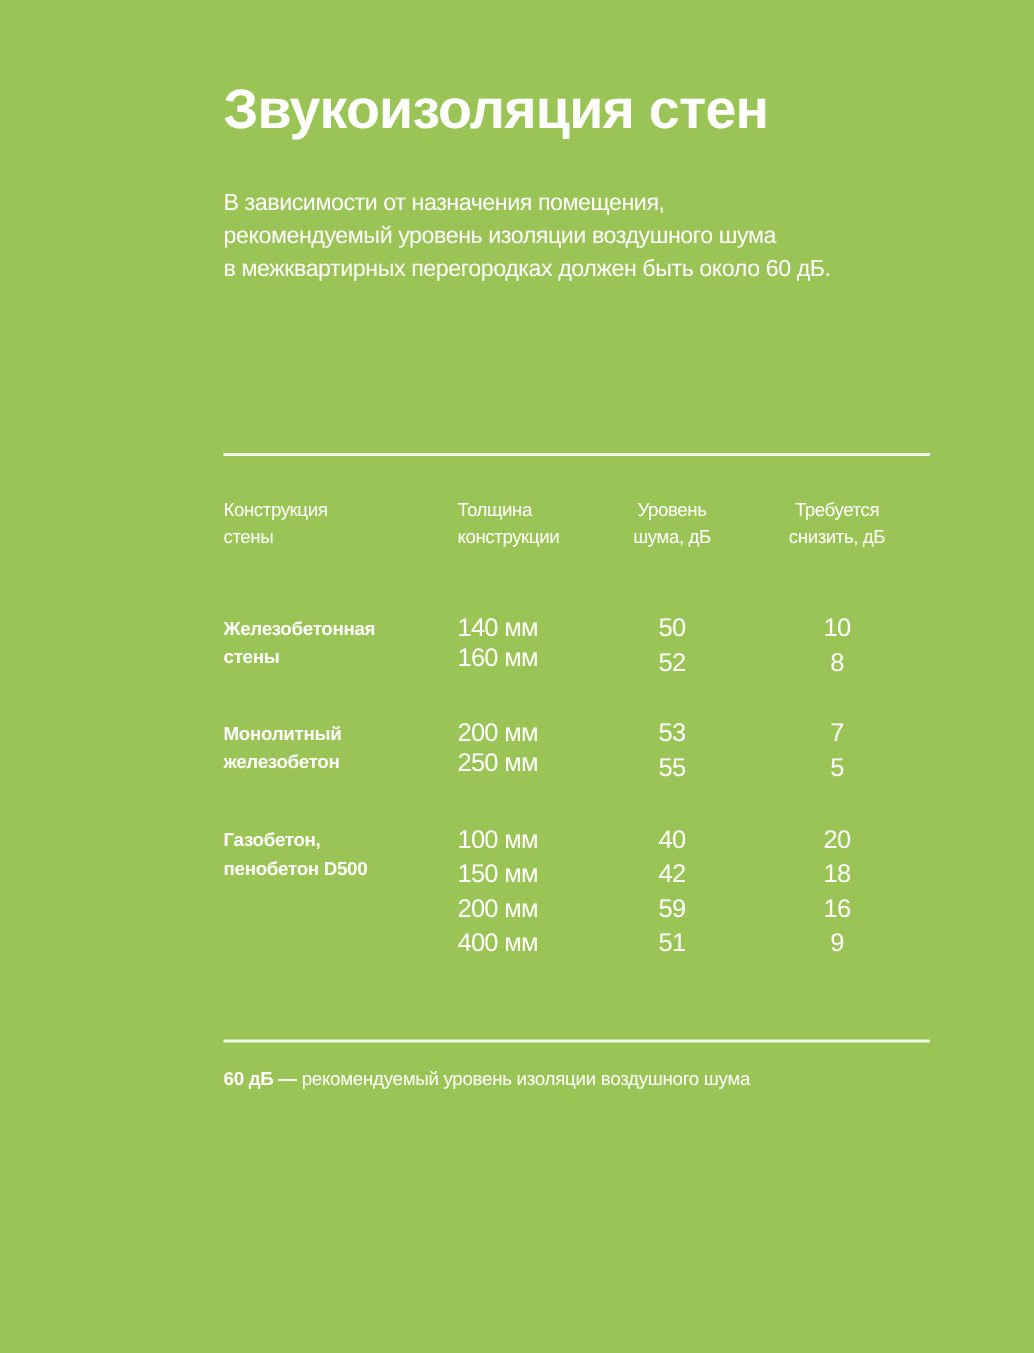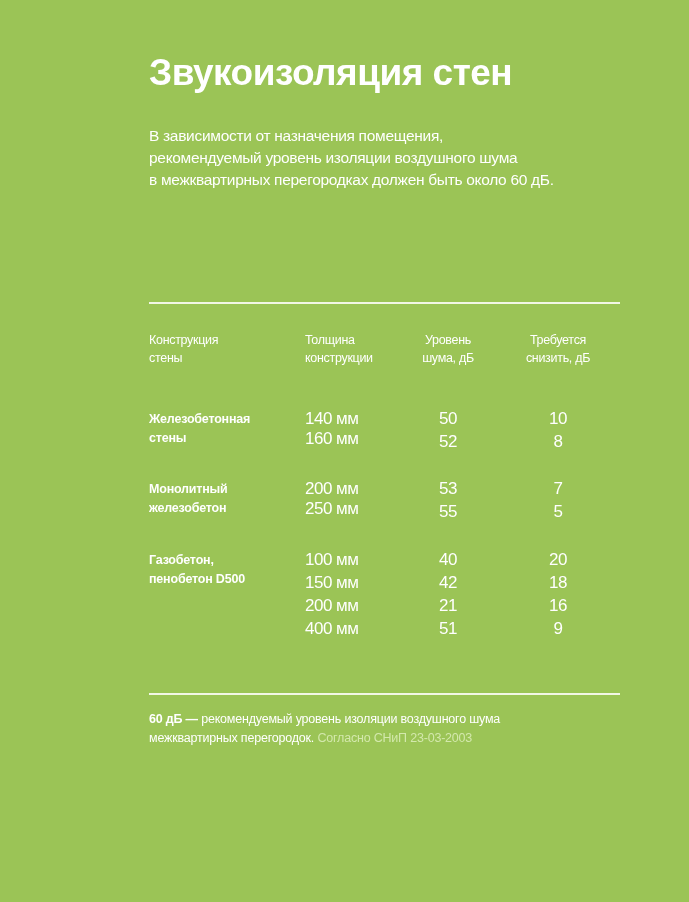--- a/index.html
+++ b/index.html
@@ -135,34 +135,31 @@
         <span class="n">40</span>
         <span class="r">20</span>
       </div>
       <div class="row">
         <span class="t">150 мм</span>
         <span class="n">42</span>
         <span class="r">18</span>
       </div>
       <div class="row">
         <span class="t">200 мм</span>
-        <span class="n">21</span>
+        <span class="n">59</span>
         <span class="r">16</span>
       </div>
       <div class="row">
         <span class="t">400 мм</span>
         <span class="n">51</span>
         <span class="r">9</span>
       </div>
     </div>
   </div>
 
   <div class="rule bottom"></div>
 
   <div class="foot">
     <div>
       <span class="bold">60 дБ —</span><span> рекомендуемый уровень изоляции воздушного шума</span>
     </div>
-    <div>
-      <span>межквартирных перегородок.</span><span class="src"> Согласно СНиП 23-03-2003</span>
-    </div>
   </div>
 </div>
 
 </body></html>

